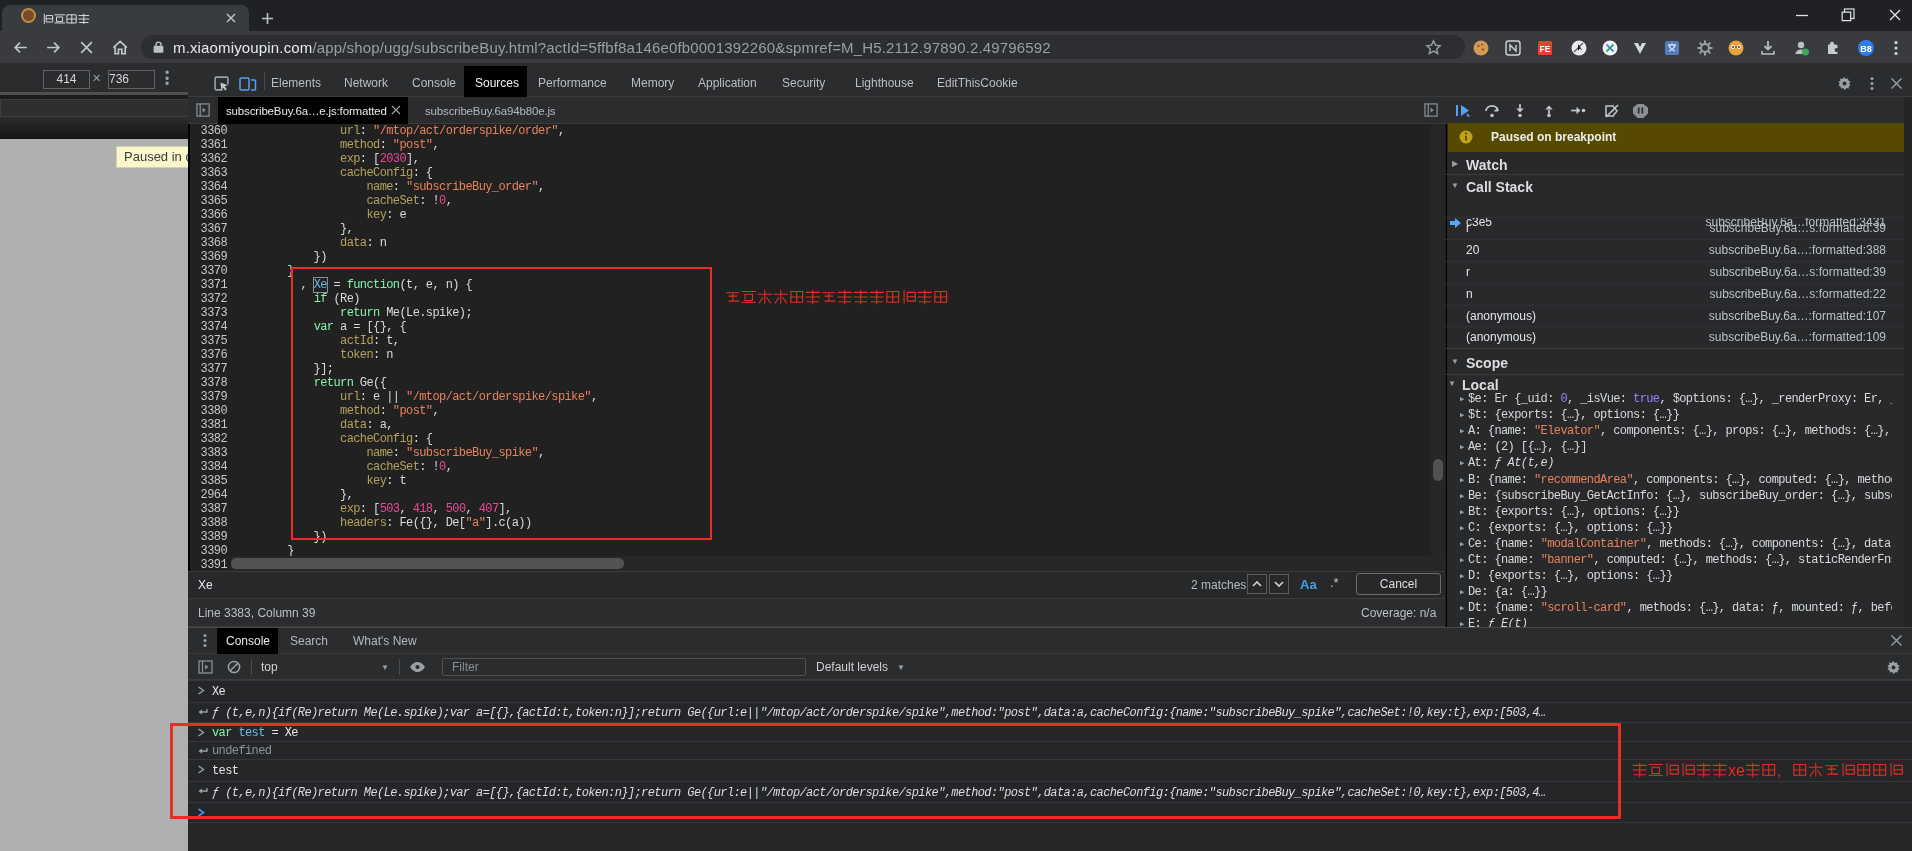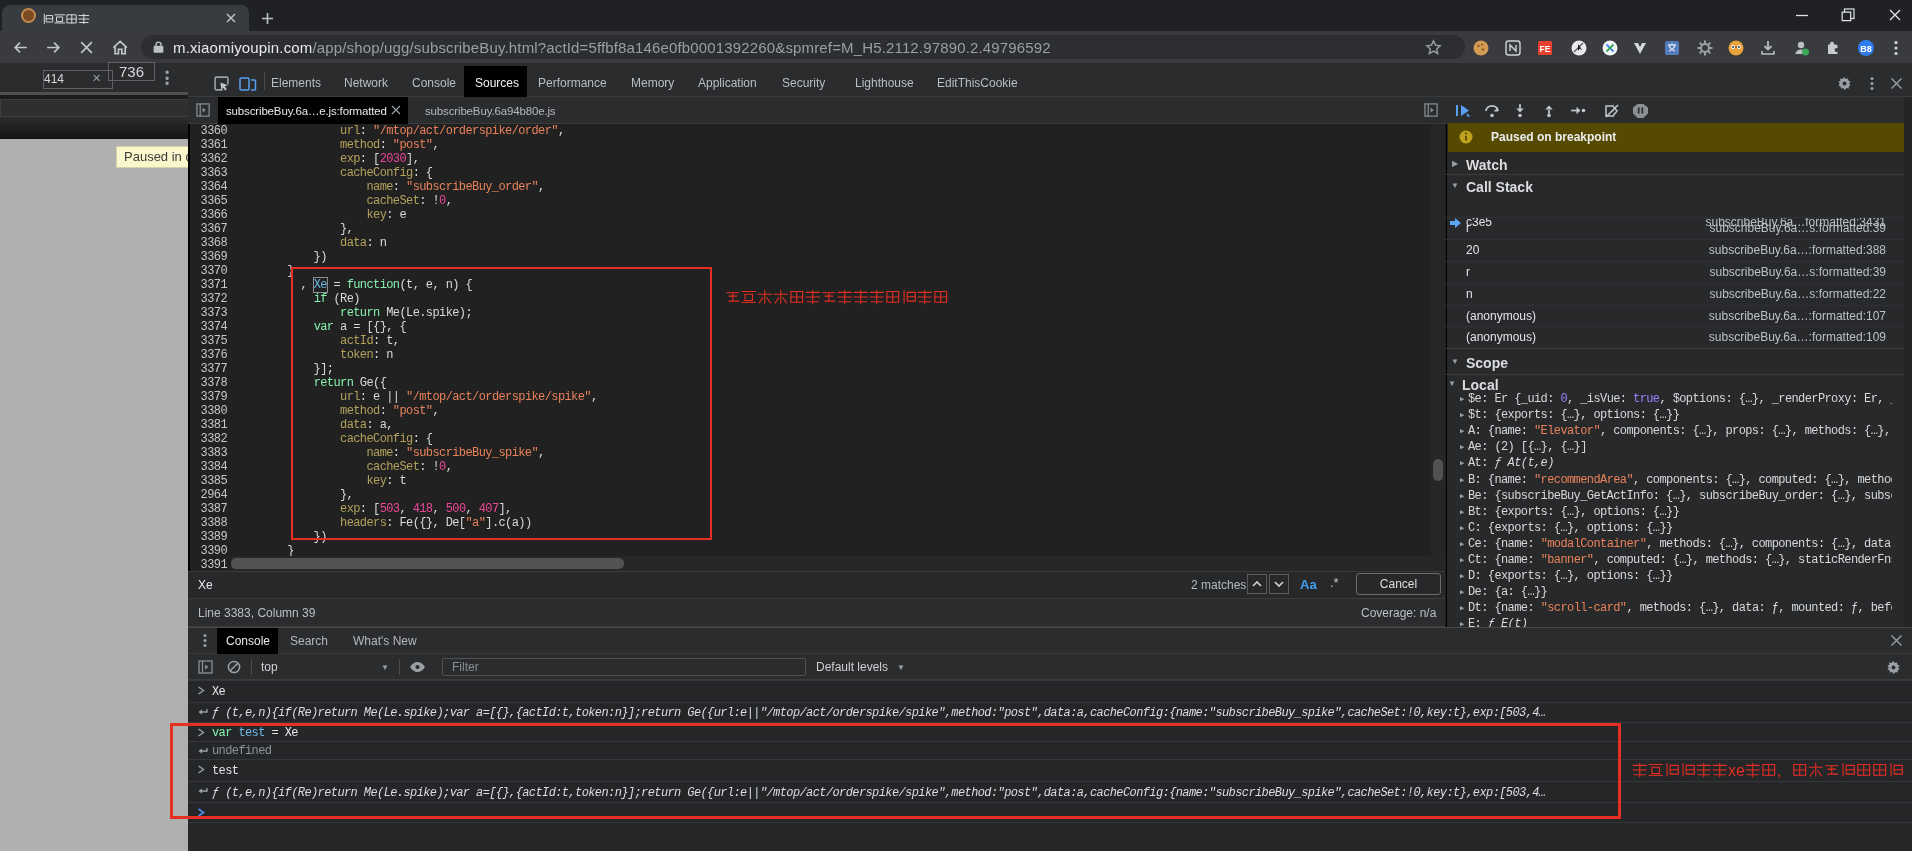--- a/index.html
+++ b/index.html
@@ -49,23 +49,23 @@
       <g stroke="#e2e4e7" stroke-width="8" fill="none" stroke-linecap="square">
         <path d="M8 22h84M8 52h84M14 82h72M50 10v86"></path>
       </g>
     </svg></div>
 
 <div class="abs" style="left:0;top:31px;width:1912px;height:32px;background:#3a3b3e"></div>
 <div class="abs" style="left:141px;top:35px;width:1324px;height:24px;background:#2d2e31;border-radius:12px"></div>
 <div class="abs" style="left:173px;top:39px;font-size:15px;letter-spacing:.15px;color:#9b9fa3"><span style="color:#e8eaed">m.xiaomiyoupin.com</span>/app/shop/ugg/subscribeBuy.html?actId=5ffbf8a146e0fb0001392260&amp;spmref=M_H5.2112.97890.2.49796592</div>
 
 <div class="abs" style="left:0;top:63px;width:188px;height:29px;background:#2b2c2e"></div>
-<div class="abs" style="left:43px;top:70px;width:70px;height:19px;border:1px solid #606265;color:#d4d6d8;font-size:12px;line-height:17px">414</div>
+<div class="abs" style="left:43px;top:70px;width:47px;height:19px;border:1px solid #606265;color:#d4d6d8;font-size:12px;text-align:center;line-height:17px">414</div>
 <div class="abs" style="left:92px;top:72px;color:#9aa0a6;font-size:11px">✕</div>
-<div class="abs" style="left:108px;top:62px;width:47px;height:19px;border:1px solid #606265;color:#d4d6d8;font-size:15px;text-align:center;line-height:17px">736</div>
+<div class="abs" style="left:108px;top:70px;width:47px;height:19px;border:1px solid #606265;color:#d4d6d8;font-size:12px;text-align:left;line-height:17px">736</div>
 <div class="abs" style="left:165px;top:71px;width:4px;color:#9aa0a6;font-size:12px;line-height:5.5px;letter-spacing:0">•<br>•<br>•</div>
 <div class="abs" style="left:0;top:92px;width:188px;height:3px;background:#4e4f51"></div>
 <div class="abs" style="left:0;top:95px;width:188px;height:4px;background:#1b1b1c"></div>
 <div class="abs" style="left:0;top:99px;width:188px;height:18px;background:#2e2f31;border:1px solid #3e3f41;border-right:none"></div>
 <div class="abs" style="left:0;top:117px;width:188px;height:22px;background:linear-gradient(#2c2c2e,#151516)"></div>
 <div class="abs" style="left:0;top:139px;width:188px;height:712px;background:#b0b0b0"></div>
 <div class="abs" style="left:116px;top:146px;width:72px;height:22px;background:#fbf7cd;border:1px solid #d5d1a8;border-right:none;color:#3c3c3c;font-size:13px;line-height:20px;padding-left:7px;white-space:nowrap;overflow:hidden">Paused in d</div>
 
 <div class="abs" style="left:188px;top:63px;width:1724px;height:788px;background:#212121;border-left:2px solid #000"></div>
 

